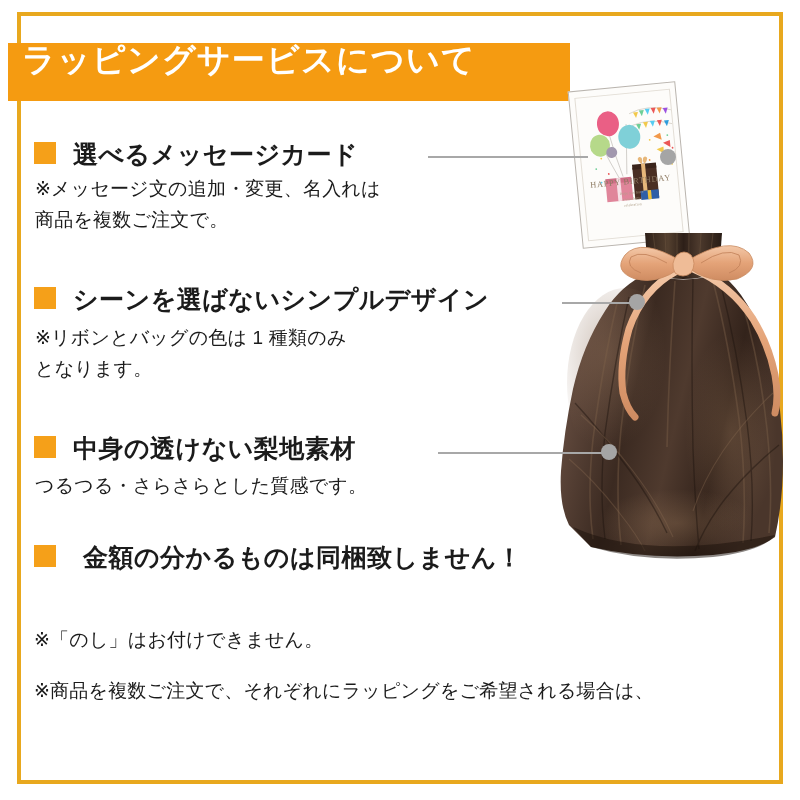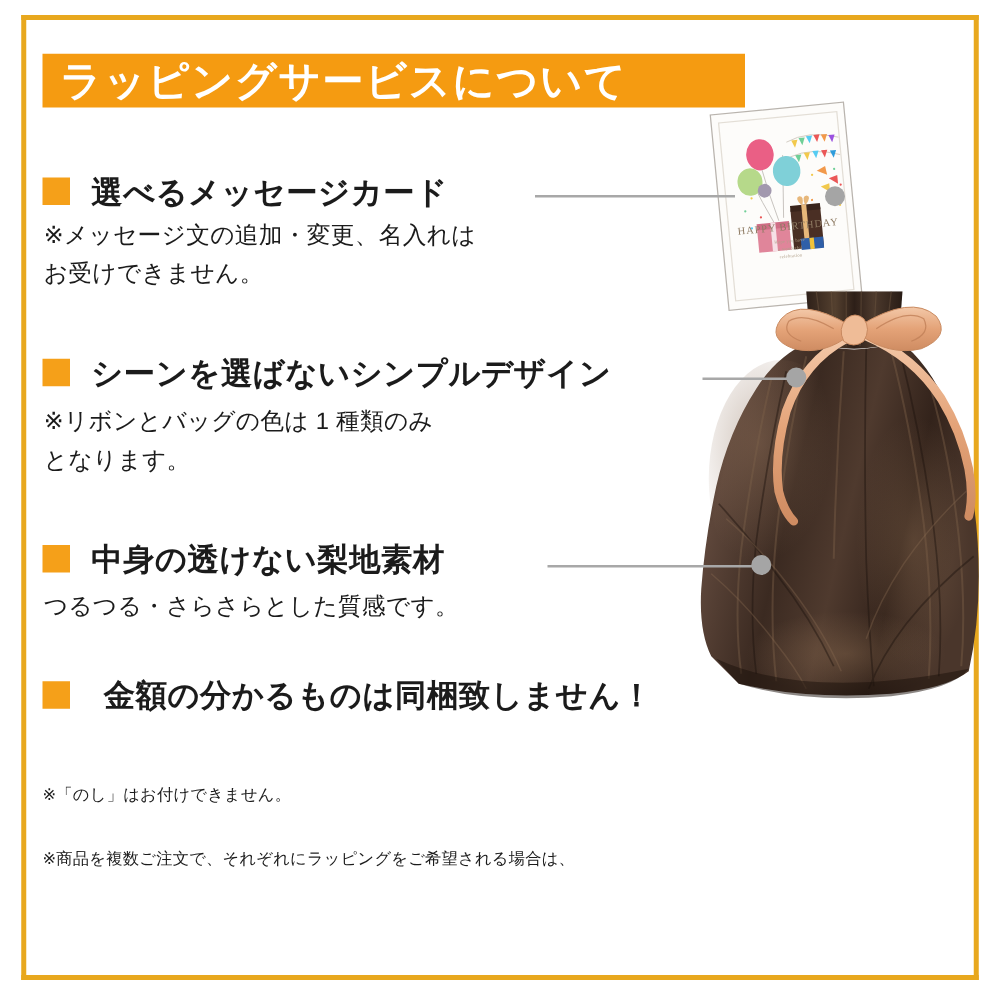--- a/index.html
+++ b/index.html
@@ -14,24 +14,24 @@
 
   
   .frame-line { position:absolute; background:#E8A81E; }
   .frame-left   { left:17px;  top:12px;  width:4px;  height:772px; }
   .frame-right  { left:779px; top:12px;  width:4px;  height:772px; }
   .frame-top    { left:17px;  top:12px;  width:766px; height:4px; }
   .frame-bottom { left:17px;  top:780px; width:766px; height:4px; }
 
   
   .banner {
-    position:absolute; left:34px; top:43px;
-    width:562px; height:43px;
+    position:absolute; left:8px; top:43px;
+    width:562px; height:58px;
     background:#F59B11;
-    display:flex; align-items:center;
+    display:flex; 
   }
   .banner-text {
     color:#ffffff;
     font-size:33px;
     font-weight:bold;
     letter-spacing:1.2px;
     padding-left:14px;
     white-space:nowrap;
     line-height:1;
   }
@@ -67,21 +67,21 @@
 
   
   #feature-1 { top:142px; }
   #feature-2 { top:287px; }
   #feature-3 { top:436px; }
   #feature-4 { top:545px; }
 
   
   .footnote {
     position:absolute; left:34px;
-    font-size:13px;
+    font-size:19px;
     color:#1b1b1b;
     line-height:1.62;
     white-space:nowrap;
     letter-spacing:0.2px;
   }
   #footnote-1 { top:625px; }
   #footnote-2 { top:676px; }
 
   
   .leader { position:absolute; height:2px; background:#A8A8A8; }
@@ -345,21 +345,21 @@
   <div class="dot" id="dot-1"></div>
   <div class="dot" id="dot-2"></div>
   <div class="dot" id="dot-3"></div>
 
   <div class="feature gap-normal" id="feature-1">
     <div class="feat-head">
       <span class="sq"></span>
       <span class="feat-title">選べるメッセージカード</span>
     </div>
     <div class="feat-note">※メッセージ文の追加・変更、名入れは</div>
-    <div class="feat-note" style="margin-top:0">お受けできません。</div>
+    <div class="feat-note" style="margin-top:0">商品を複数ご注文で。</div>
   </div>
 
   <div class="feature gap-normal" id="feature-2">
     <div class="feat-head">
       <span class="sq"></span>
       <span class="feat-title">シーンを選ばないシンプルデザイン</span>
     </div>
     <div class="feat-note" style="margin-top:11px">※リボンとバッグの色は 1 種類のみ</div>
     <div class="feat-note" style="margin-top:0">となります。</div>
   </div>

